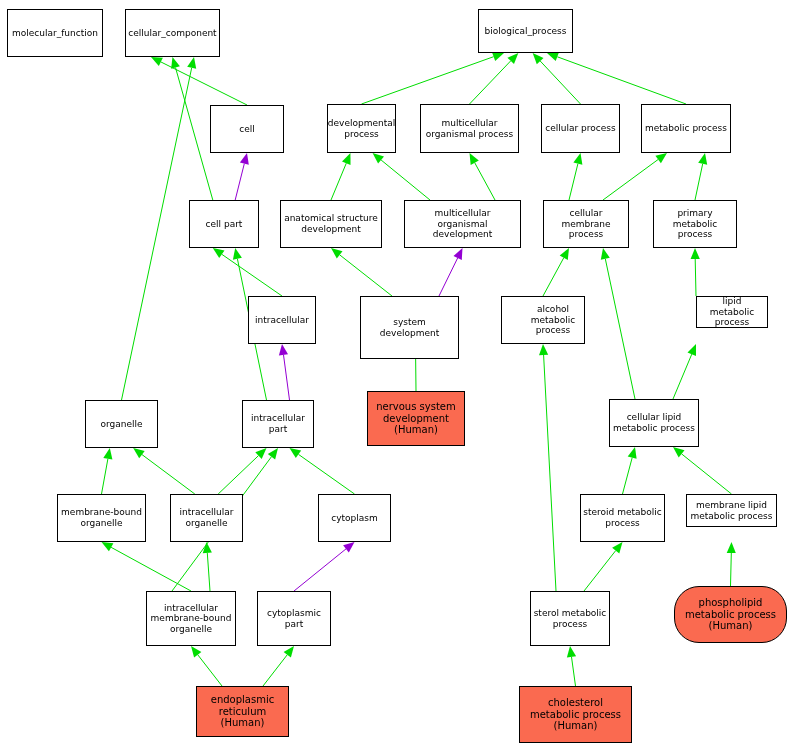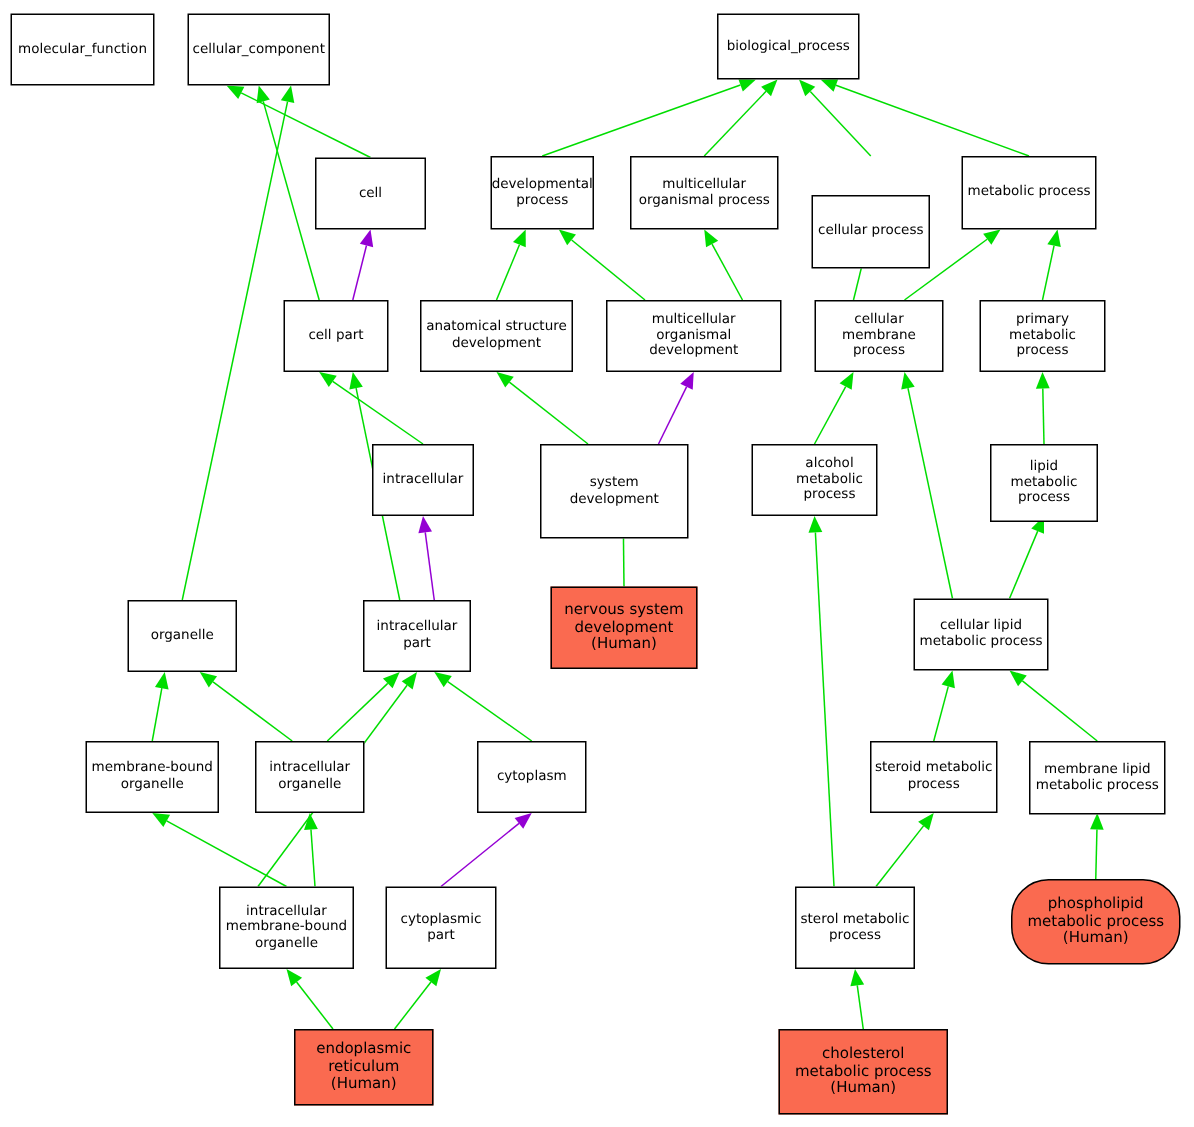--- a/index.html
+++ b/index.html
@@ -220,21 +220,21 @@
       <span class="lbl">cell</span>
     </div>
     <div class="node" style="left: 327px; top: 104px; width: 69px; height: 49px; font-size: 9px;">
       <span class="lbl">developmental
 process</span>
     </div>
     <div class="node" style="left: 420px; top: 104px; width: 99px; height: 49px; font-size: 9px;">
       <span class="lbl">multicellular
 organismal process</span>
     </div>
-    <div class="node" style="left: 541px; top: 104px; width: 79px; height: 49px; font-size: 9px; margin-top: 26px;">
+    <div class="node" style="left: 541px; top: 104px; width: 79px; height: 49px; font-size: 9px;">
       <span class="lbl">cellular process</span>
     </div>
     <div class="node" style="left: 641px; top: 104px; width: 90px; height: 49px; font-size: 9px;">
       <span class="lbl">metabolic process</span>
     </div>
     <div class="node" style="left: 189px; top: 200px; width: 70px; height: 48px; font-size: 9px;">
       <span class="lbl">cell part</span>
     </div>
     <div class="node" style="left: 280px; top: 200px; width: 102px; height: 48px; font-size: 9px; text-align: center;">
       <span class="lbl">anatomical structure
@@ -255,21 +255,21 @@
     <div class="node" style="left: 248px; top: 296px; width: 68px; height: 48px; font-size: 9px;">
       <span class="lbl">intracellular</span>
     </div>
     <div class="node" style="left: 360px; top: 296px; width: 99px; height: 63px; font-size: 9px;">
       <span class="lbl">system development</span>
     </div>
     <div class="node" style="left: 501px; top: 296px; width: 84px; height: 48px; font-size: 9px; padding-left: 20px;">
       <span class="lbl">alcohol metabolic
 process</span>
     </div>
-    <div class="node" style="left: 660px; top: 296px; width: 72px; height: 52px; font-size: 9px;">
+    <div class="node" style="left: 696px; top: 296px; width: 72px; height: 32px; font-size: 9px;">
       <span class="lbl">lipid metabolic
 process</span>
     </div>
     <div class="node" style="left: 85px; top: 400px; width: 73px; height: 48px; font-size: 9px;">
       <span class="lbl">organelle</span>
     </div>
     <div class="node" style="left: 242px; top: 400px; width: 72px; height: 48px; font-size: 9px;">
       <span class="lbl">intracellular
 part</span>
     </div>
@@ -290,21 +290,21 @@
       <span class="lbl">intracellular
 organelle</span>
     </div>
     <div class="node" style="left: 318px; top: 494px; width: 73px; height: 48px; font-size: 9px;">
       <span class="lbl">cytoplasm</span>
     </div>
     <div class="node" style="left: 580px; top: 494px; width: 85px; height: 48px; font-size: 9px;">
       <span class="lbl">steroid metabolic
 process</span>
     </div>
-    <div class="node" style="left: 686px; top: 494px; width: 91px; height: 49px; font-size: 9px; text-align: center;">
+    <div class="node" style="left: 686px; top: 494px; width: 91px; height: 33px; font-size: 9px; text-align: center;">
       <span class="lbl">membrane lipid
 metabolic process</span>
     </div>
     <div class="node" style="left: 146px; top: 591px; width: 90px; height: 55px; font-size: 9px;">
       <span class="lbl">intracellular
 membrane-bound
 organelle</span>
     </div>
     <div class="node" style="left: 257px; top: 591px; width: 74px; height: 55px; font-size: 9px;">
       <span class="lbl">cytoplasmic

